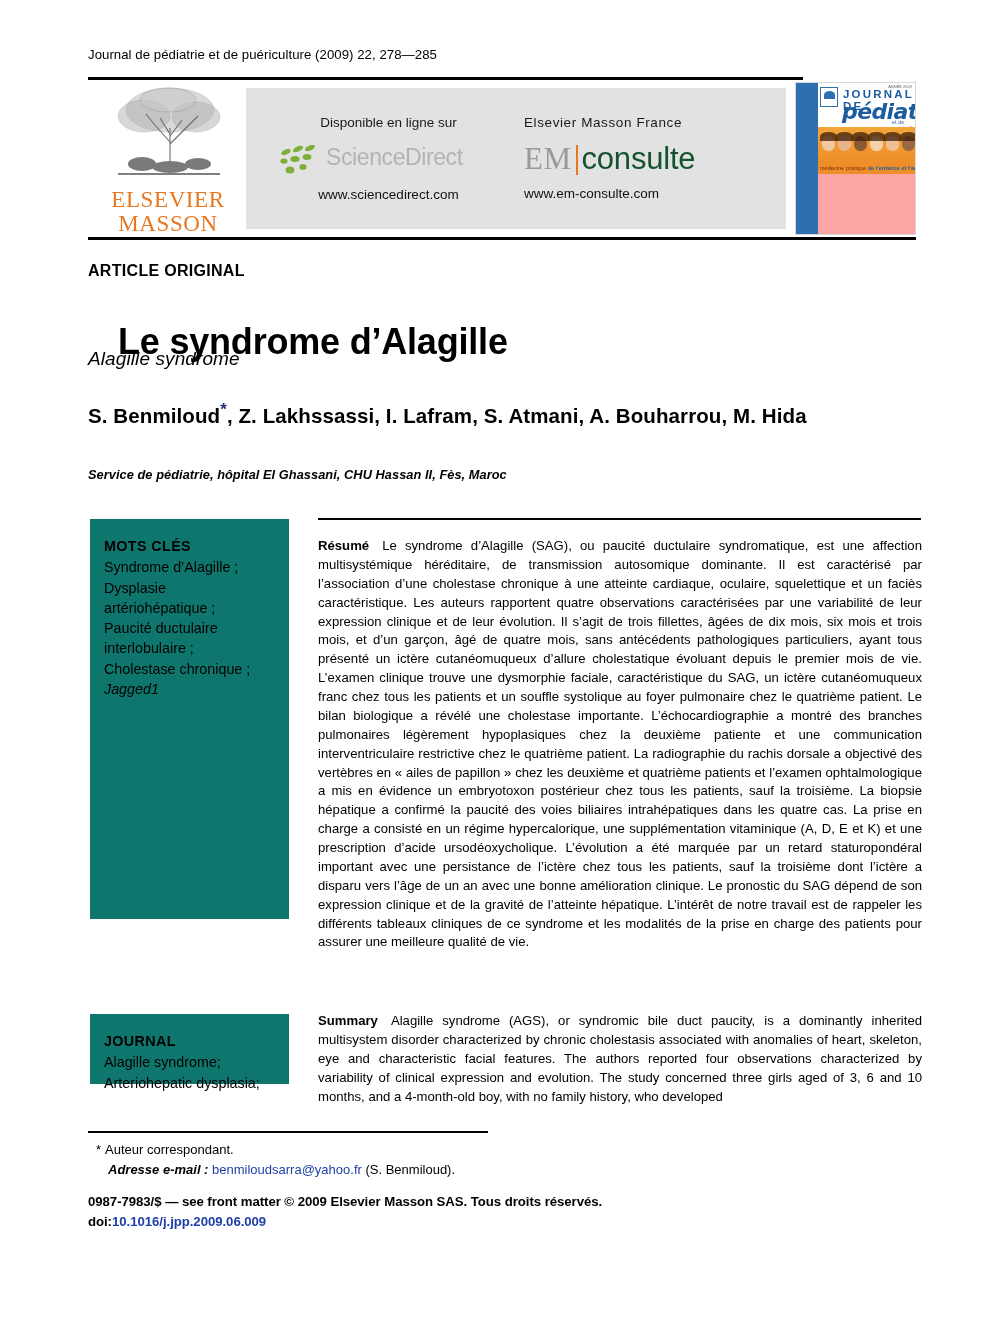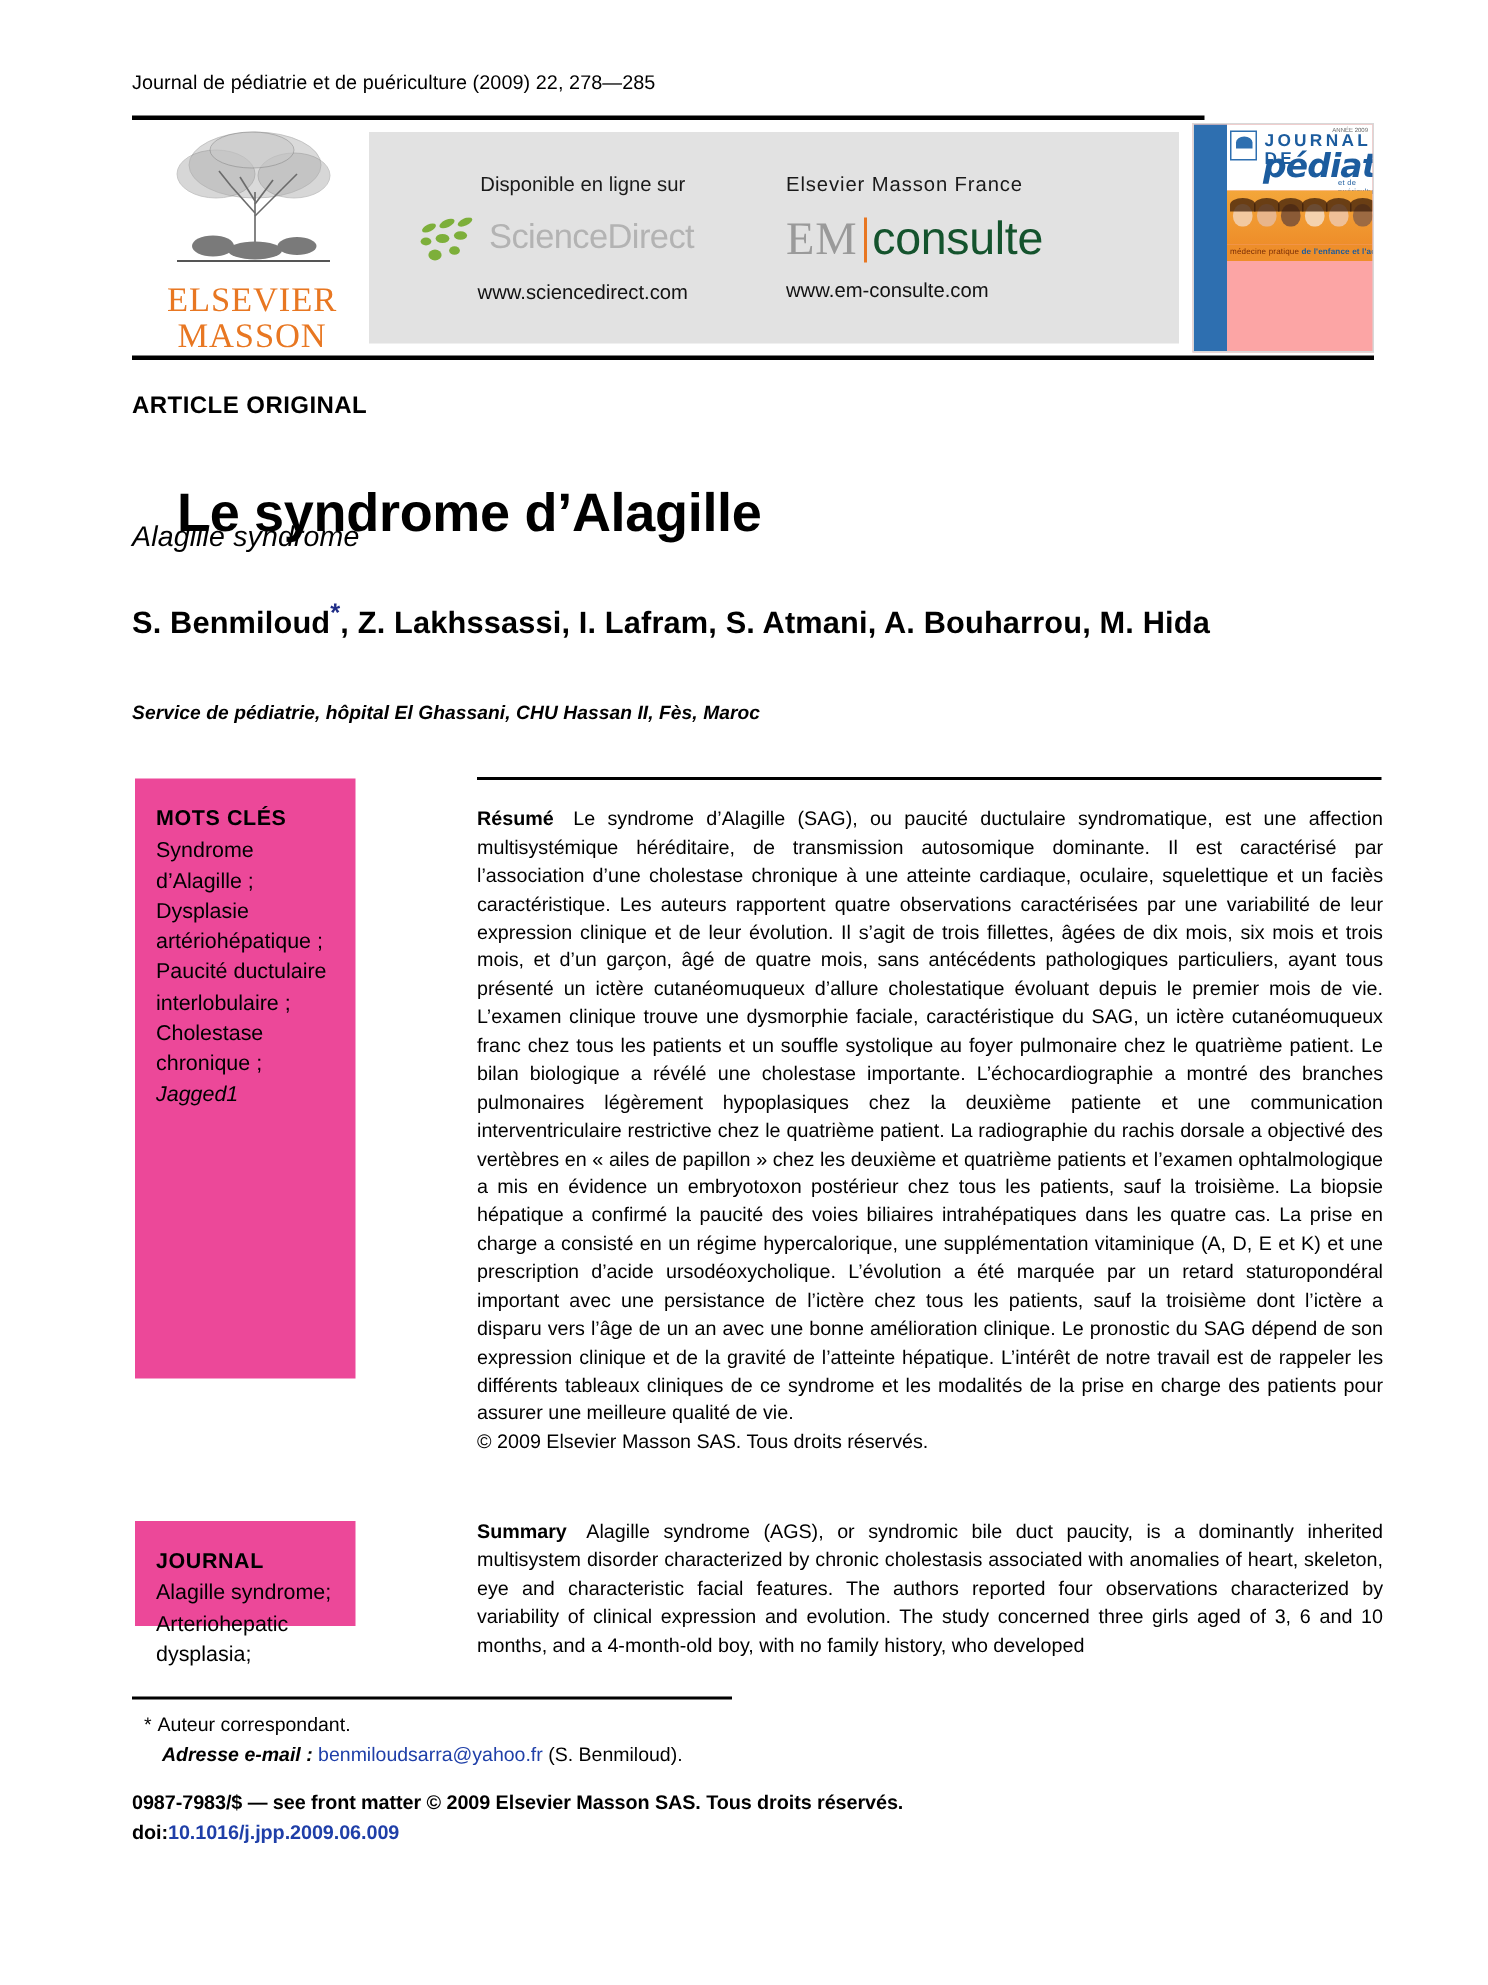--- a/index.html
+++ b/index.html
@@ -352,22 +352,22 @@
     left: 318px;
     top: 518px;
     width: 603px;
     height: 2.2px;
     background: #000;
   }
 
   .kw-box {
     position: absolute;
     left: 90px;
-    width: 147px;
-    background: #ec4899;
+    width: 199px;
+    background: #0f766e;
   }
   .kw-box.fr { top: 519px; height: 400px; }
   .kw-box.en { top: 1014px; height: 70px; }
 
   .kw-inner {
     padding: 17px 12px 0 14px;
     font-size: 14.3px;
     line-height: 1.42;
     color: #000;
   }
@@ -563,21 +563,20 @@
       <span class="kw-title">JOURNAL</span>
       <span class="kw-list">
         <span class="kw-item">Alagille syndrome;</span>
         <span class="kw-item">Arteriohepatic dysplasia;</span>
       </span>
     </div>
   </div>
 
   <div class="abstract fr">
     <span class="abs-head">Résumé</span><span>Le syndrome d’Alagille (SAG), ou paucité ductulaire syndromatique, est une affection multisystémique héréditaire, de transmission autosomique dominante. Il est caractérisé par l’association d’une cholestase chronique à une atteinte cardiaque, oculaire, squelettique et un faciès caractéristique. Les auteurs rapportent quatre observations caractérisées par une variabilité de leur expression clinique et de leur évolution. Il s’agit de trois fillettes, âgées de dix mois, six mois et trois mois, et d’un garçon, âgé de quatre mois, sans antécédents pathologiques particuliers, ayant tous présenté un ictère cutanéomuqueux d’allure cholestatique évoluant depuis le premier mois de vie. L’examen clinique trouve une dysmorphie faciale, caractéristique du SAG, un ictère cutanéomuqueux franc chez tous les patients et un souffle systolique au foyer pulmonaire chez le quatrième patient. Le bilan biologique a révélé une cholestase importante. L’échocardiographie a montré des branches pulmonaires légèrement hypoplasiques chez la deuxième patiente et une communication interventriculaire restrictive chez le quatrième patient. La radiographie du rachis dorsale a objectivé des vertèbres en « ailes de papillon » chez les deuxième et quatrième patients et l’examen ophtalmologique a mis en évidence un embryotoxon postérieur chez tous les patients, sauf la troisième. La biopsie hépatique a confirmé la paucité des voies biliaires intrahépatiques dans les quatre cas. La prise en charge a consisté en un régime hypercalorique, une supplémentation vitaminique (A, D, E et K) et une prescription d’acide ursodéoxycholique. L’évolution a été marquée par un retard staturopondéral important avec une persistance de l’ictère chez tous les patients, sauf la troisième dont l’ictère a disparu vers l’âge de un an avec une bonne amélioration clinique. Le pronostic du SAG dépend de son expression clinique et de la gravité de l’atteinte hépatique. L’intérêt de notre travail est de rappeler les différents tableaux cliniques de ce syndrome et les modalités de la prise en charge des patients pour assurer une meilleure qualité de vie.</span>
-    <span class="abs-copy">© 2009 Elsevier Masson SAS. Tous droits réservés.</span>
   </div>
 
   <div class="abstract en">
     <span class="abs-head">Summary</span><span>Alagille syndrome (AGS), or syndromic bile duct paucity, is a dominantly inherited multisystem disorder characterized by chronic cholestasis associated with anomalies of heart, skeleton, eye and characteristic facial features. The authors reported four observations characterized by variability of clinical expression and evolution. The study concerned three girls aged of 3, 6 and 10 months, and a 4-month-old boy, with no family history, who developed</span>
   </div>
 
   <div class="foot-rule"></div>
   <div class="footnote">
     <span class="fn-star">*</span><span>Auteur correspondant.</span>
     <span class="fn-line2"><span class="fn-label">Adresse e-mail :</span> <span class="email-link">benmiloudsarra@yahoo.fr</span> <span>(S. Benmiloud).</span></span>

